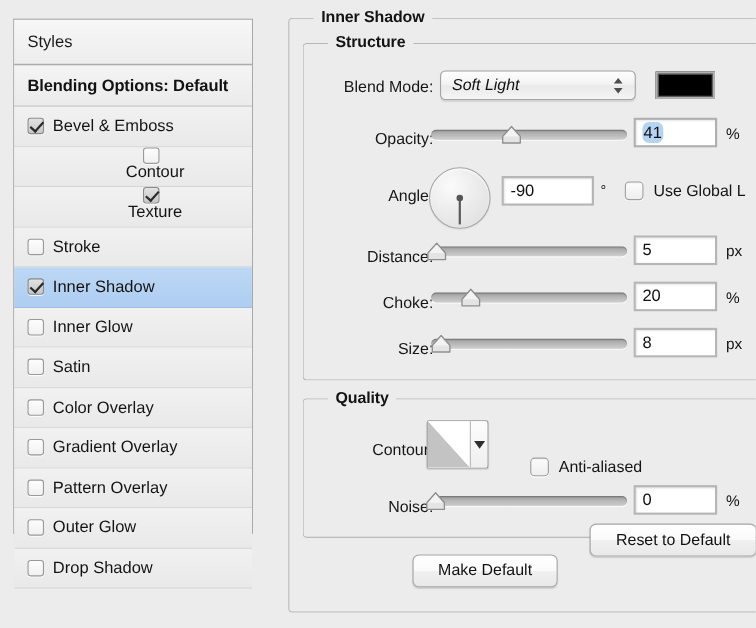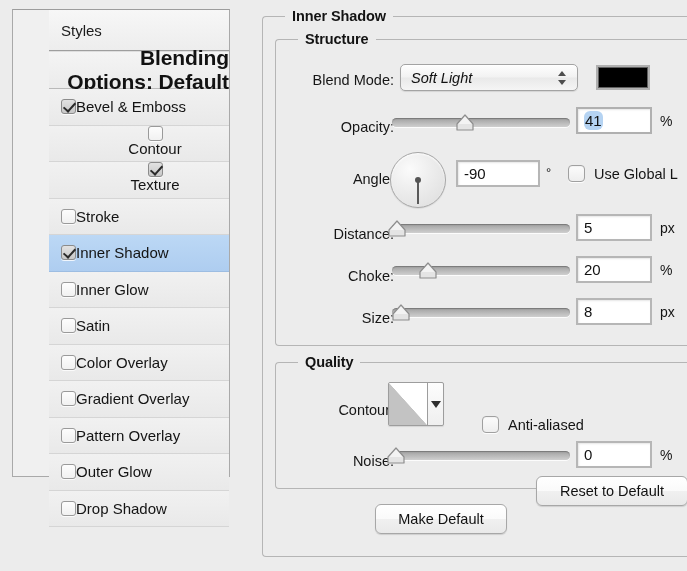--- a/index.html
+++ b/index.html
@@ -15,47 +15,46 @@
   }
   #root {
     position: absolute;
     inset: 0;
     background: #ececec;
   }
 
   
   #sidebar {
     position: absolute;
-    left: 12px; top: 9px;
+    left: 12px; top: 17px;
     width: 218px; height: 468px;
     box-sizing: border-box;
     background: #f0f0f0;
     border: 1px solid #a9a9a9;
     border-top-color: #9c9c9c;
-    padding-left: 36px;
   }
   .styles-header {
     height: 41px;
     box-sizing: border-box;
     border-bottom: 1px solid #9e9e9e;
     background: linear-gradient(to bottom, #f7f7f7 0%, #ededed 100%);
     display: flex; align-items: center;
     padding-left: 12px;
     font-size: 15px;
     color: #1b1b1b;
   }
   .blend-header {
     height: 38px;
     box-sizing: border-box;
     border-bottom: 1px solid #b9b9b9;
     border-top: 1px solid #dedede;
     background: linear-gradient(to bottom, #f4f4f4 0%, #ebebeb 100%);
     display: flex; align-items: center;
     padding-left: 12px;
-    font-size: 21px;
+    font-size: 15px;
     font-weight: bold;
     letter-spacing: -0.1px;
     color: #121212;
     text-align: right;
   }
   .style-list { position: relative; }
   .style-row {
     height: 36.5px;
     box-sizing: border-box;
     border-bottom: 1px solid #d5d5d5;
@@ -63,21 +62,21 @@
     display: flex; align-items: center;
     padding-left: 12px;
     font-size: 15px;
     color: #141414;
   }
   .style-row.sub { padding-left: 32px; flex-direction: column; }
   .style-row.selected {
     background: linear-gradient(to bottom, #bcd8f5 0%, #aecdf0 100%);
     border-bottom: 1px solid #9dbde2;
   }
-  .style-row .lbl { line-height: 1; }
+  .style-row .lbl { margin-left: 8px; line-height: 1; }
 
   
   .cb {
     width: 15px; height: 15px;
     box-sizing: border-box;
     border-radius: 3px;
     border: 1px solid #9a9a9a;
     background: linear-gradient(to bottom, #fdfdfd 0%, #f1f1f1 100%);
     position: relative;
     flex: 0 0 auto;

